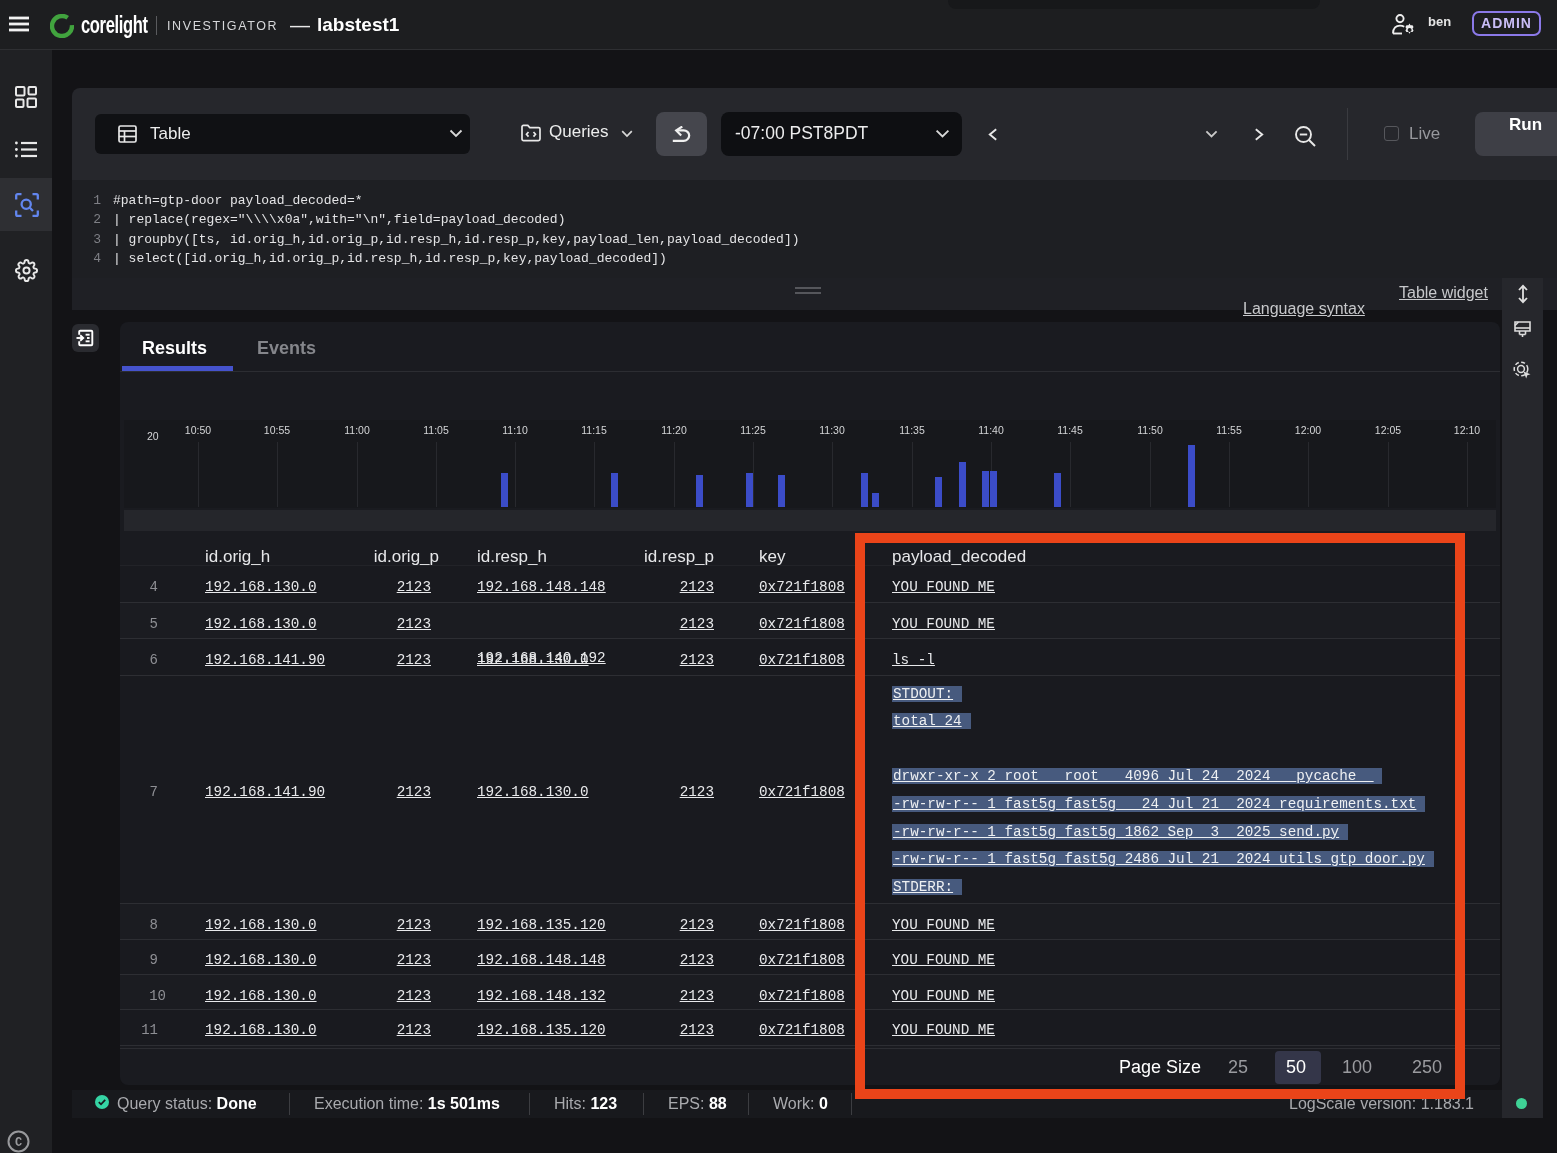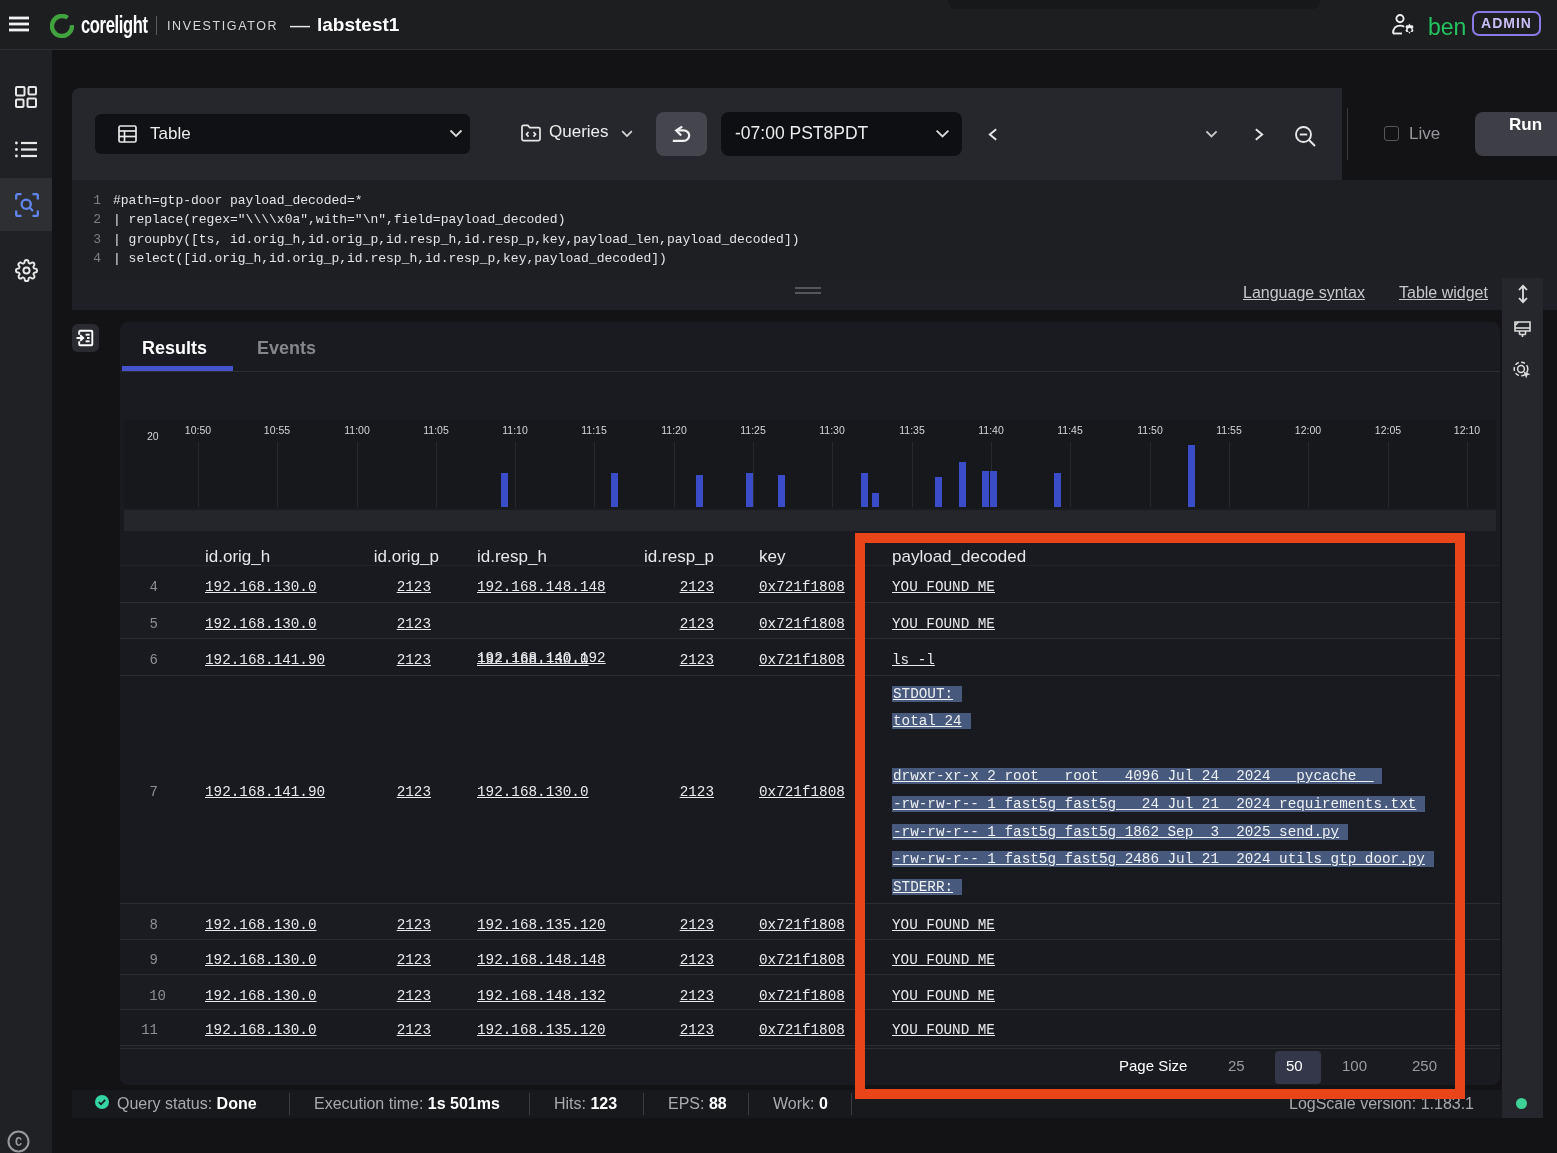--- a/index.html
+++ b/index.html
@@ -12,30 +12,30 @@
   #topbar { left:0; top:0; width:1557px; height:50px; background:#1d1e20; border-bottom:1px solid #2e2f32; }
   #topnotch { left:948px; top:0; width:372px; height:9px; background:#17181a; border-radius:0 0 8px 8px; }
   #hamburger { left:9px; top:16px; }
   #logo-arc { left:50px; top:14px; }
   #logo-text { left:81px; top:12px; color:#fff; font-size:23px; font-weight:bold; letter-spacing:-0.5px; transform:scaleX(0.72); transform-origin:left top; }
   #logo-sep { left:156px; top:16px; width:1px; height:19px; background:#5a5b5e; }
   #investigator { left:167px; top:19px; color:#d7d8da; font-size:12.5px; letter-spacing:1.6px; }
   #dash { left:290px; top:14px; color:#e8e8e8; font-size:20px; }
   #labstest { left:317px; top:14px; color:#fff; font-size:19px; font-weight:bold; }
   #usericon { left:1392px; top:14px; }
-  #username { left:1428px; top:14px; color:#22c55e; font-size:23px; font-weight:normal; }
+  #username { left:1428px; top:14px; color:#e5e5e5; font-size:13px; font-weight:bold; }
   #adminbadge { left:1472px; top:11px; width:69px; height:25px; border:2px solid #8b79e8; border-radius:7px; color:#c9bdf6; font-size:14px; font-weight:bold; letter-spacing:1px; text-align:center; line-height:21px; }
 
   
   #sidebar { left:0; top:50px; width:52px; height:1103px; background:#202124; }
   #side-active { left:0; top:178px; width:52px; height:53px; background:#2e2f33; }
   .sideicon { left:15px; }
 
   
-  #toolbar { left:72px; top:88px; width:1270px; height:92px; background:#26272c; border-radius:8px 0 0 0; }
+  #toolbar { left:72px; top:88px; width:1485px; height:92px; background:#26272c; border-radius:8px 0 0 0; }
   #sel-table { left:23px; top:26px; width:375px; height:40px; background:#101114; border-radius:6px; }
   #sel-table .txt { position:absolute; left:55px; top:10px; color:#eceded; font-size:17px; }
   #btn-queries { left:449px; top:26px; height:40px; color:#eceded; font-size:17px; }
   #btn-undo { left:584px; top:24px; width:51px; height:44px; background:#45464d; border-radius:8px; }
   #sel-tz { left:649px; top:24px; width:241px; height:44px; background:#0e0f12; border-radius:8px; }
   #sel-tz .txt { position:absolute; left:14px; top:11px; color:#ededee; font-size:17.5px; }
   #nav-left { left:916px; top:40px; }
   #daterange { left:958px; top:19px; width:168px; color:#fff; font-size:16px; line-height:25px; text-align:center; }
   #daterange-chev { left:1133px; top:42px; }
   #nav-right { left:1182px; top:40px; }
@@ -46,21 +46,21 @@
   #btn-run { left:1403px; top:24px; width:167px; height:44px; background:#3e3f46; border-radius:8px; color:#fff; font-size:17px; font-weight:bold; }
   #btn-run span { position:absolute; left:34px; top:3px; }
 
   
   #editor { left:72px; top:180px; width:1485px; height:98px; background:#1e1f23; }
   #editor .num { position:absolute; color:#7e7f85; font-size:13px; width:29px; text-align:right; font-family:"Liberation Mono",monospace;}
   #editor .code { position:absolute; left:41px; color:#e4e4e6; font-size:13px; white-space:pre; font-family:"Liberation Mono",monospace;}
   #syntaxbar { left:72px; top:278px; width:1485px; height:32px; background:#1f2025; }
   #draghandle { left:723px; top:9px; width:26px; height:7px; border-top:2px solid #55565b; border-bottom:2px solid #55565b; }
   .linkgray { color:#c7c8cb; font-size:16px; text-decoration:underline; }
-  #lang-syntax { left:1171px; top:6px; }
+  #lang-syntax { left:1171px; top:22px; }
   #table-widget { left:1327px; top:6px; }
 
   
   #rightstrip { left:1502px; top:278px; width:41px; height:840px; background:#26272c; }
 
   
   #panel { left:120px; top:322px; width:1380px; height:763px; background:#1a1b20; border-radius:8px; }
   #tabs { left:0; top:0; width:1380px; height:50px; border-bottom:1px solid #2c2d32; }
   #tab-results { position:absolute; left:22px; top:16px; color:#fff; font-size:18px; font-weight:bold; }
   #tab-underline { position:absolute; left:2px; top:44px; width:111px; height:5px; background:#4553cd; }
@@ -84,21 +84,21 @@
   .rowline { position:absolute; left:0; width:1380px; height:1px; background:#26272c; }
   .rownum { position:absolute; color:#8e8f94; font-size:14px; font-family:"Liberation Mono",monospace; }
   .cell { position:absolute; color:#e8e9eb; font-size:14.3px; font-family:"Liberation Mono",monospace; text-decoration:underline; white-space:pre; }
   .r-even { position:absolute; left:0; width:1380px; background:#191a1f; border-top:1px solid #2d2e33; }
   .r-odd { position:absolute; left:0; width:1380px; background:#1b1c21; border-top:1px solid #2d2e33; }
   .payline { position:absolute; left:772px; height:24px; line-height:24px; }
   .payline .hl { background:#475a7e; padding:0 9px 0 1px; color:#eef0f2; font-size:14.3px; font-family:"Liberation Mono",monospace; text-decoration:underline; white-space:pre; }
 
   
   #pagerow { left:0; top:726px; width:1380px; height:37px; border-top:1px solid #2c2d32; }
-  #pagerow div { position:absolute; top:8px; font-size:15px; }
+  #pagerow div { position:absolute; top:8px; font-size:18px; }
 
   
   #footer { left:72px; top:1090px; width:1430px; height:28px; background:#18191d; }
   #footer .lbl { color:#a9aaae; font-size:16px; }
   #footer .val { color:#fff; font-size:16px; font-weight:bold; }
   .f-div { position:absolute; top:3px; width:1px; height:22px; background:#3c3d41; }
   #stripfoot { left:1502px; top:1090px; width:41px; height:28px; background:#26272c; }
 
   
   #redbox { left:855px; top:533px; width:610px; height:566px; border:10px solid #ea4419; z-index:50; }

